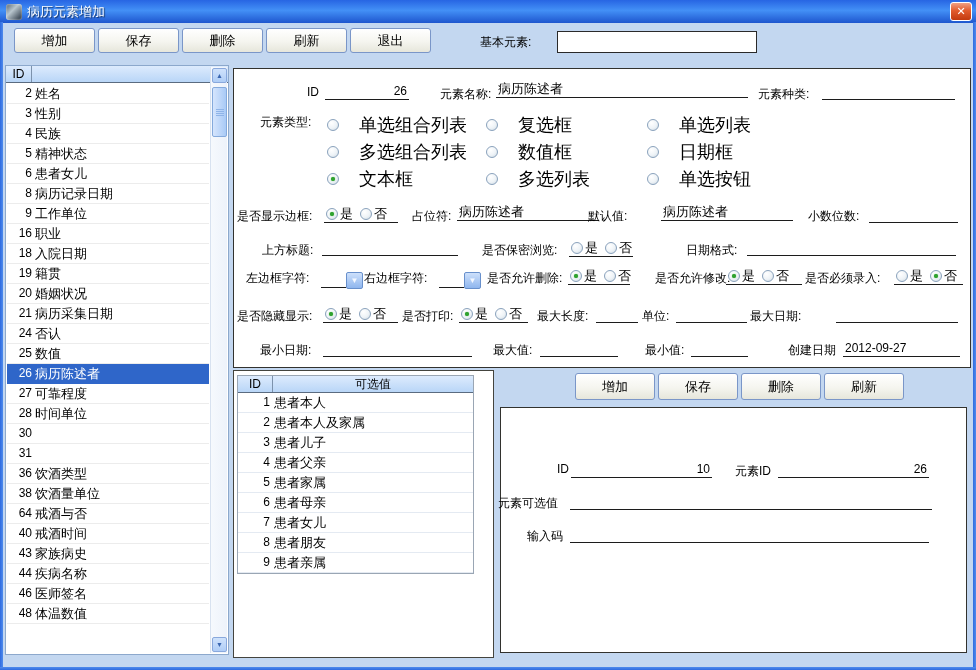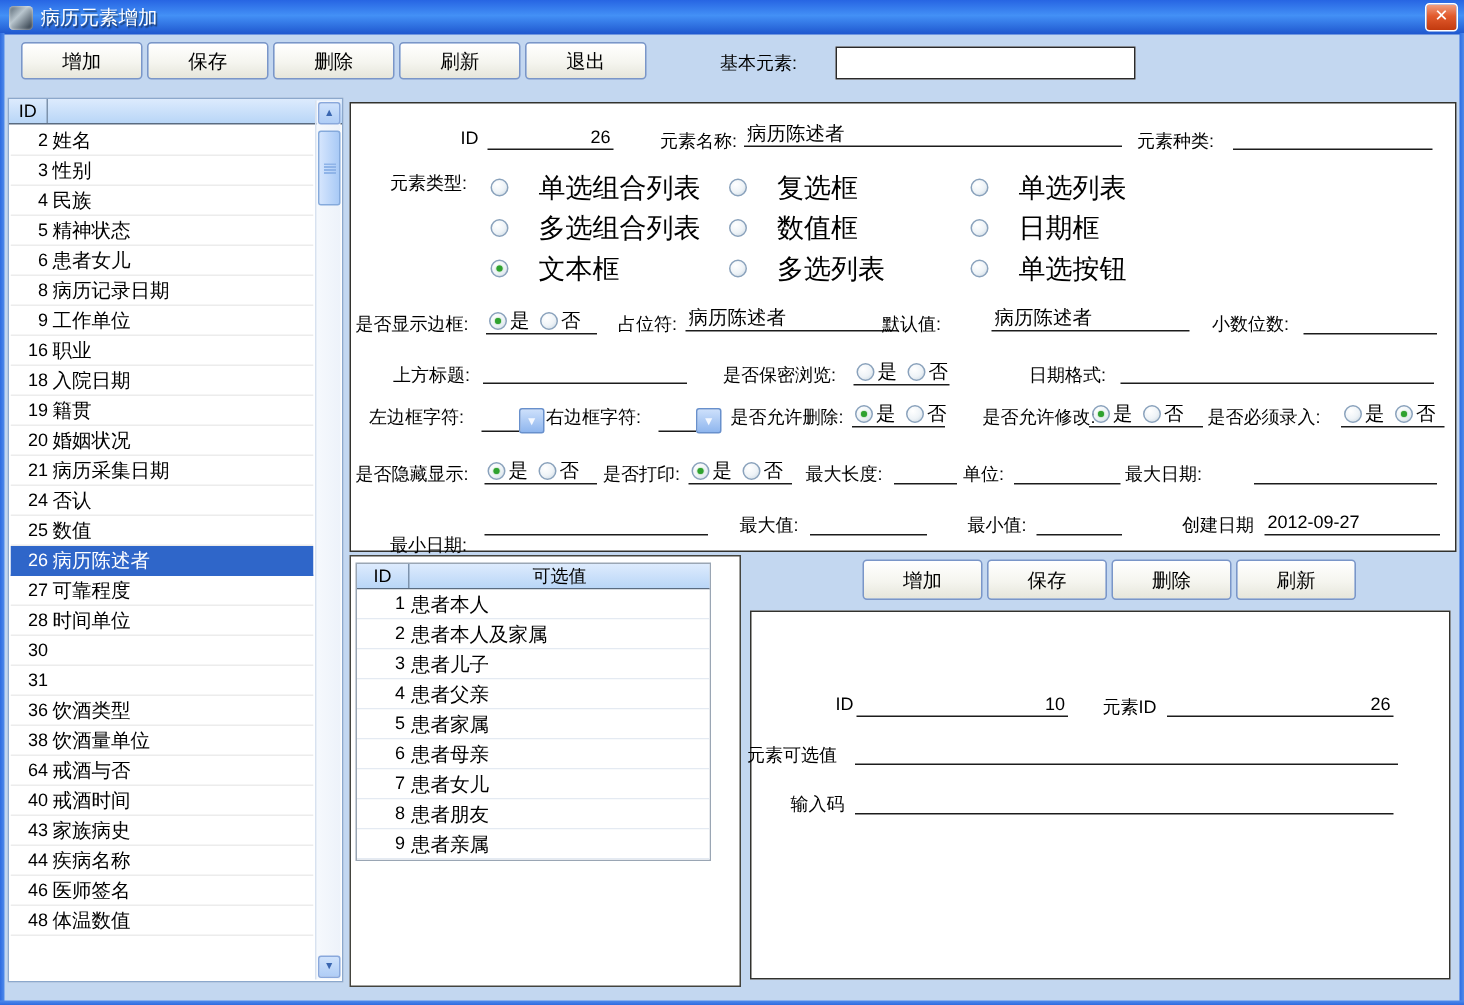--- a/index.html
+++ b/index.html
@@ -353,21 +353,21 @@
         <span>否</span>
       </span>
     </span>
   <span class="lbl" style="left:537px;top:308px">最大长度:</span>
   <span class="fld" style="left:596px;top:306px;width:42px"></span>
   <span class="lbl" style="left:642px;top:308px">单位:</span>
   <span class="fld" style="left:676px;top:306px;width:71px"></span>
   <span class="lbl" style="left:750px;top:308px">最大日期:</span>
   <span class="fld" style="left:836px;top:306px;width:122px"></span>
 
-  <span class="lbl" style="left:260px;top:355px">最小日期:</span>
+  <span class="lbl" style="left:260px;top:342px">最小日期:</span>
   <span class="fld" style="left:323px;top:340px;width:149px"></span>
   <span class="lbl" style="left:493px;top:342px">最大值:</span>
   <span class="fld" style="left:540px;top:340px;width:78px"></span>
   <span class="lbl" style="left:645px;top:342px">最小值:</span>
   <span class="fld" style="left:691px;top:340px;width:57px"></span>
   <span class="lbl" style="left:788px;top:342px">创建日期</span>
   <span class="fld num" style="left:843px;top:340px;width:117px">2012-09-27</span>
 
   <div class="panel bl-panel"></div>
   <div class="opt-table">

